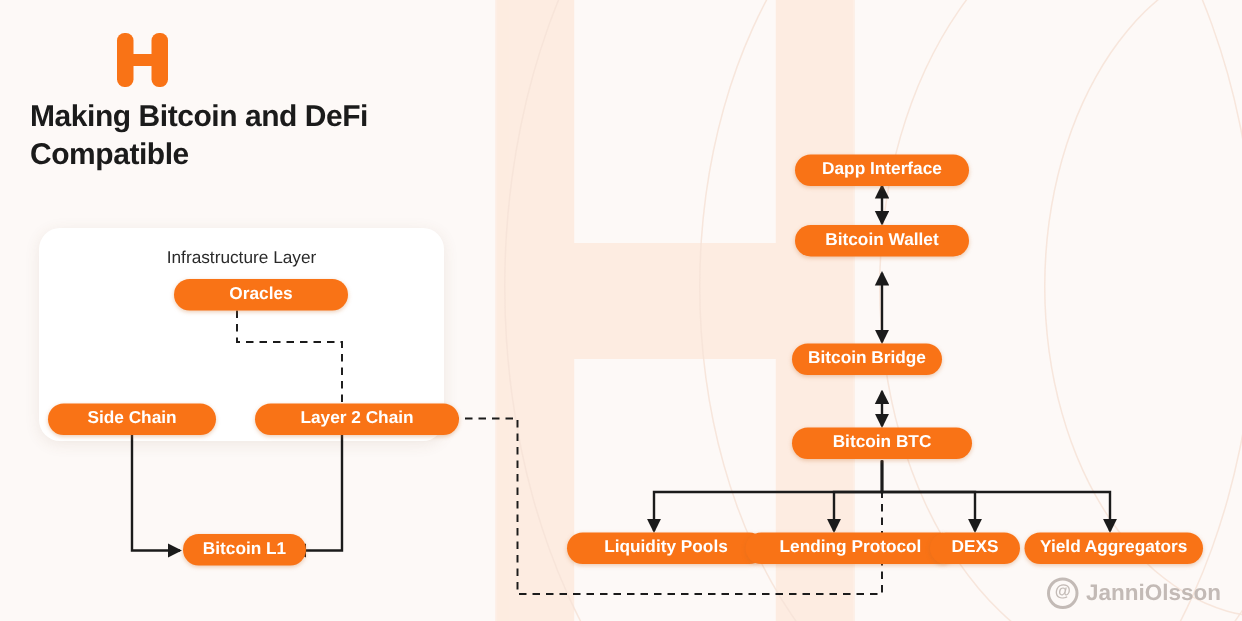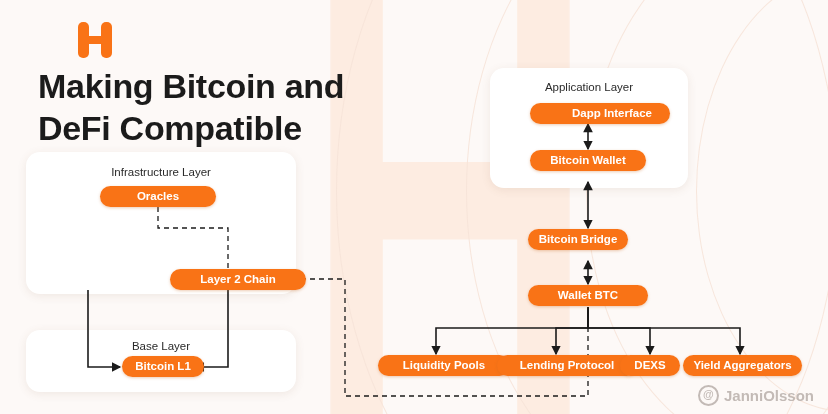--- a/index.html
+++ b/index.html
@@ -68,24 +68,24 @@
     position: absolute;
     left: 6px;
     right: 6px;
     top: 14px;
     height: 8px;
     background: #f97316;
   }
 
   .headline {
     position: absolute;
-    left: 38px;
+    left: 20px;
     top: 66px;
     width: 330px;
-    font-size: 34px;
+    font-size: 20px;
     line-height: 1.23;
     font-weight: bold;
     color: #1b1b1b;
     letter-spacing: -0.3px;
   }
 
   
   .card {
     position: absolute;
     background: #ffffff;
@@ -164,27 +164,21 @@
     <div class="bar r"></div>
     <div class="mid"></div>
   </div>
 
   <div class="headline">Making Bitcoin and DeFi Compatible</div>
 
   <div class="card" style="left:26px; top:152px; width:270px; height:142px;">
     <div class="card-title" style="top:14px;">Infrastructure Layer</div>
   </div>
 
-  <div class="card" style="left:26px; top:330px; width:270px; height:62px;">
-    <div class="card-title" style="top:10px;">Base Layer</div>
-  </div>
-
-  <div class="card" style="left:490px; top:68px; width:198px; height:120px;">
-    <div class="card-title" style="top:13px;">Application Layer</div>
-  </div>
+
 
 
   <svg class="wires" viewBox="0 0 828 414">
     <defs>
       <marker id="arrow" markerWidth="7" markerHeight="7" refX="5.2" refY="3" orient="auto">
         <path d="M0,0 L6,3 L0,6 z" fill="#1b1b1b"></path>
       </marker>
       <marker id="arrowStart" markerWidth="7" markerHeight="7" refX="0.8" refY="3" orient="auto">
         <path d="M6,0 L0,3 L6,6 z" fill="#1b1b1b"></path>
       </marker>
@@ -203,28 +197,29 @@
     <path d="M588,182 L588,228" stroke="#1b1b1b" stroke-width="1.6" fill="none" marker-end="url(#arrow)" marker-start="url(#arrowStart)"></path>
 
     <path d="M588,261 L588,284" stroke="#1b1b1b" stroke-width="1.6" fill="none" marker-end="url(#arrow)" marker-start="url(#arrowStart)"></path>
 
     <path d="M588,307 L588,328 L436,328 L436,354" stroke="#1b1b1b" stroke-width="1.6" fill="none" marker-end="url(#arrow)"></path>
     <path d="M588,307 L588,328 L556,328 L556,354" stroke="#1b1b1b" stroke-width="1.6" fill="none" marker-end="url(#arrow)"></path>
     <path d="M588,307 L588,328 L650,328 L650,354" stroke="#1b1b1b" stroke-width="1.6" fill="none" marker-end="url(#arrow)"></path>
     <path d="M588,307 L588,328 L740,328 L740,354" stroke="#1b1b1b" stroke-width="1.6" fill="none" marker-end="url(#arrow)"></path>
   </svg>
 
-  <div class="pill" style="left:100px; top:186px; width:116px;">Oracles</div>
+  <div class="pill" style="left:116px; top:186px; width:116px;">Oracles</div>
+  <div class="pill" style="left:32px; top:269px; width:112px;">Side Chain</div>
   <div class="pill" style="left:170px; top:269px; width:136px;">Layer 2 Chain</div>
   <div class="pill" style="left:122px; top:356px; width:82px;">Bitcoin L1</div>
 
-  <div class="pill" style="left:530px; top:103px; width:116px;padding-left:24px;">Dapp Interface</div>
+  <div class="pill" style="left:530px; top:103px; width:116px;">Dapp Interface</div>
   <div class="pill" style="left:530px; top:150px; width:116px;">Bitcoin Wallet</div>
   <div class="pill" style="left:528px; top:229px; width:100px;">Bitcoin Bridge</div>
-  <div class="pill" style="left:528px; top:285px; width:120px;">Wallet BTC</div>
+  <div class="pill" style="left:528px; top:285px; width:120px;">Bitcoin BTC</div>
 
   <div class="pill" style="left:378px; top:355px; width:132px;">Liquidity Pools</div>
   <div class="pill" style="left:497px; top:355px; width:140px;">Lending Protocol</div>
   <div class="pill" style="left:620px; top:355px; width:60px;">DEXS</div>
   <div class="pill" style="left:683px; top:355px; width:119px;">Yield Aggregators</div>
 
   <div class="watermark">
     <span class="at">@</span>
     <span>JanniOlsson</span>
   </div>

